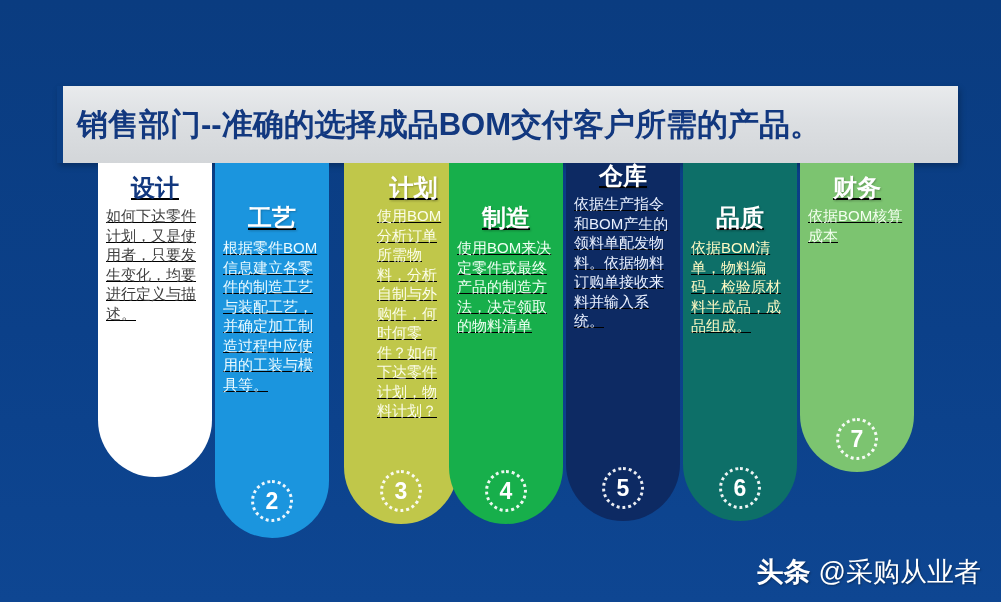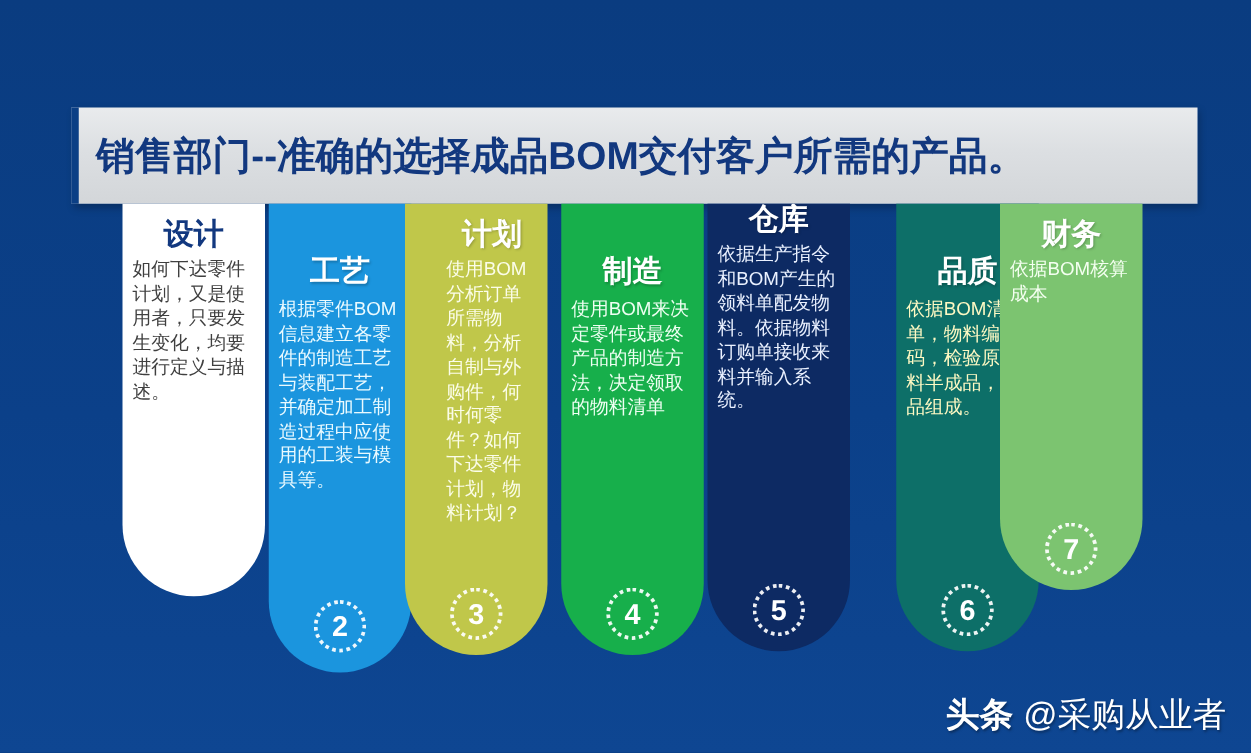--- a/index.html
+++ b/index.html
@@ -58,20 +58,21 @@
     top: 163px;
   }
   .col {
     position: absolute;
     top: 0;
     width: 114px;
     border-radius: 0 0 57px 57px;
     box-sizing: border-box;
     padding: 0 8px;
     overflow: hidden;
+    text-decoration: underline;
   }
   .col-head {
     text-align: center;
     font-size: 24px;
     font-weight: bold;
     line-height: 1.05;
     text-shadow: 1px 1px 2px rgba(0,0,0,0.22);
   }
   .col-body {
     font-size: 15px;
@@ -99,36 +100,36 @@
   
   .c1 { left: 0px;   height: 314px; background: #ffffff; }
   .c1 .col-head { color: #12387f; padding-top: 12px; text-shadow: none; }
   .c1 .col-body { color: #3f3f3f; padding-top: 6px; }
 
   .c2 { left: 117px; height: 375px; background: #1b95de; }
   .c2 .col-head { color: #ffffff; padding-top: 42px; }
   .c2 .col-body { color: #eafaff; padding-top: 8px; }
   .c2 .badge { bottom: 16px; }
 
-  .c3 { left: 226px; height: 361px; background: #c0c74a; padding-left: 33px; }
+  .c3 { left: 246px; height: 361px; background: #c0c74a; padding-left: 33px; }
   .c3 .col-head { color: #ffffff; padding-top: 12px; }
   .c3 .col-body { color: #fbfde9; padding-top: 6px; }
   .c3 .badge { bottom: 12px; }
 
   .c4 { left: 351px; height: 361px; background: #17af4b; }
   .c4 .col-head { color: #ffffff; padding-top: 42px; }
   .c4 .col-body { color: #eefff2; padding-top: 8px; }
   .c4 .badge { bottom: 12px; }
 
   .c5 { left: 468px; height: 358px; background: #0d2a63; }
   .c5 .col-head { color: #ffffff; }
   .c5 .col-body { color: #eaf1ff; padding-top: 6px; }
   .c5 .badge { bottom: 12px; }
 
-  .c6 { left: 619px; height: 358px; background: #0d6f68; }
+  .c6 { left: 585px; height: 358px; background: #0d6f68; }
   .c6 .col-head { color: #ffffff; padding-top: 42px; }
   .c6 .col-body { color: #fef9c3; padding-top: 8px; }
   .c6 .badge { bottom: 12px; }
 
   .c7 { left: 702px; height: 309px; background: #7cc470; }
   .c7 .col-head { color: #ffffff; padding-top: 12px; }
   .c7 .col-body { color: #f4fff0; padding-top: 6px; }
   .c7 .badge { bottom: 12px; }
 
   

